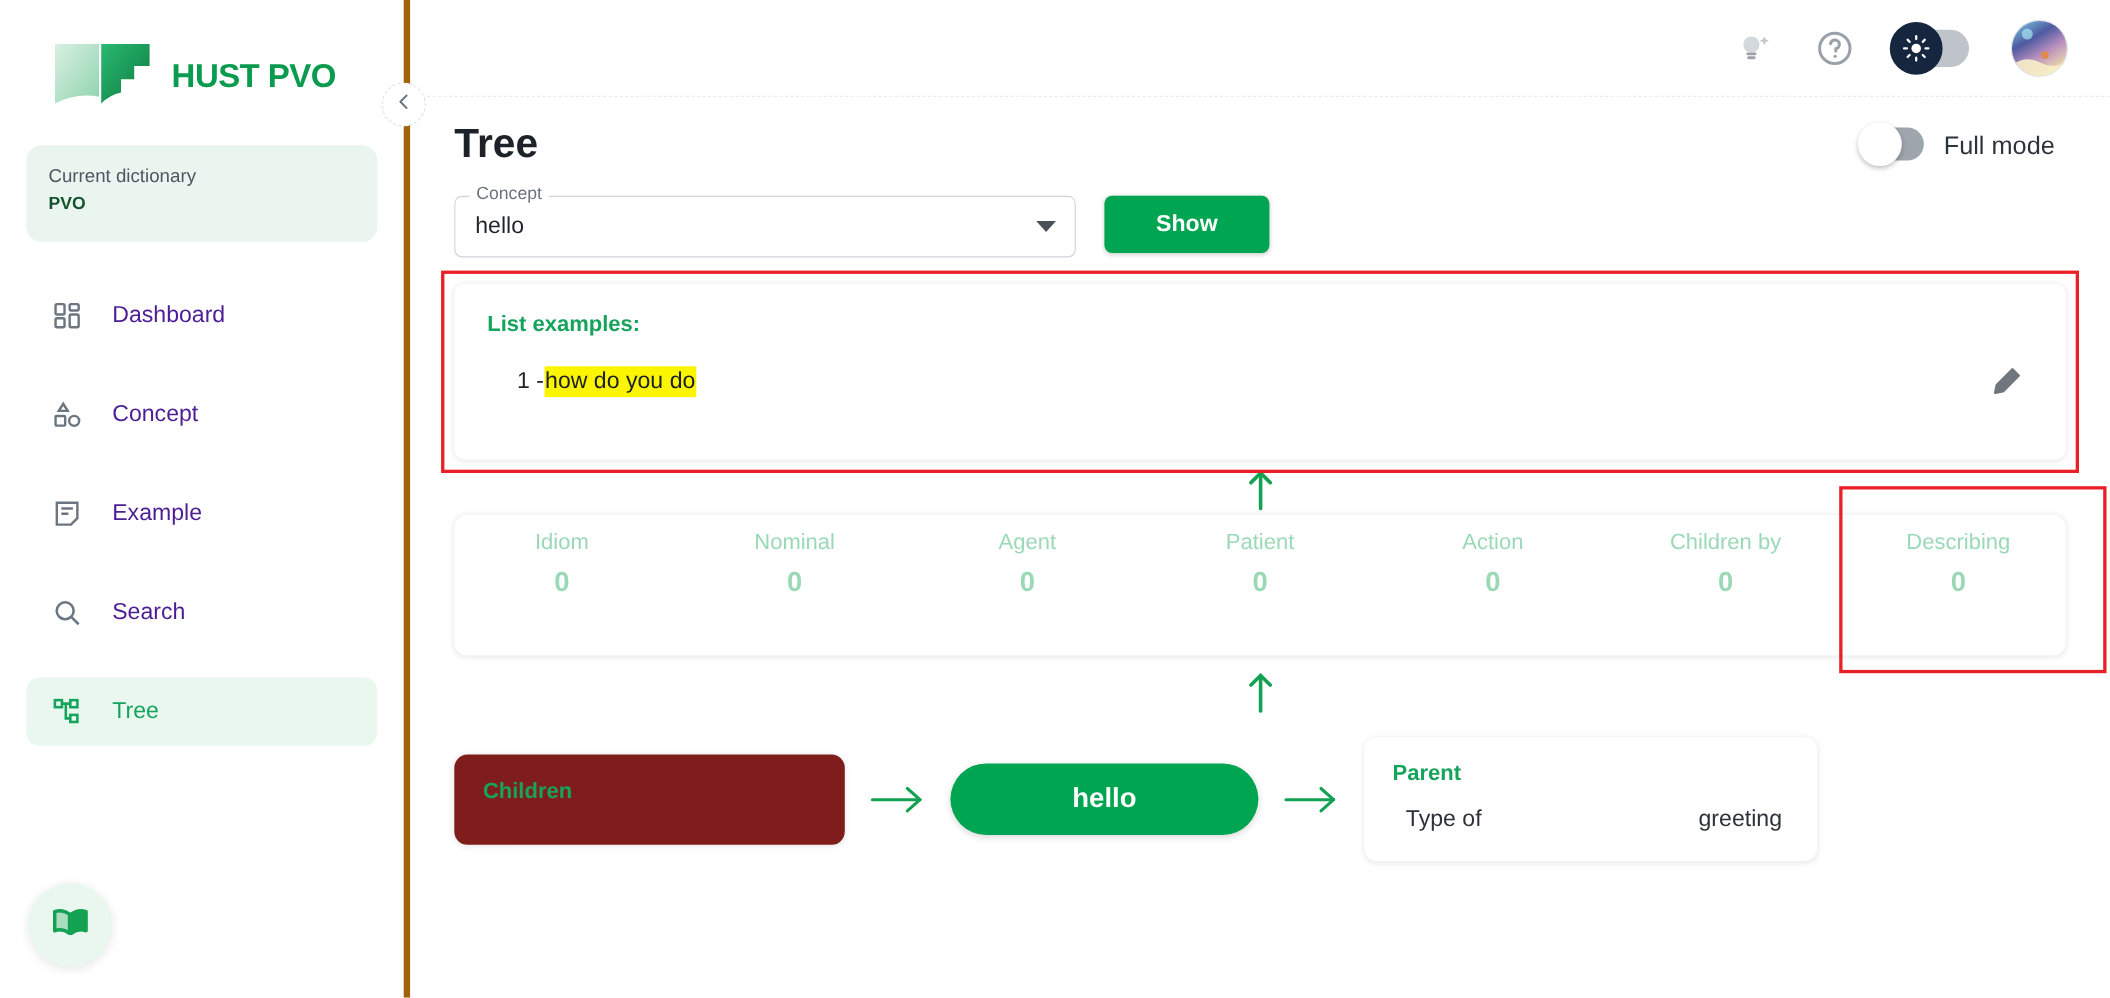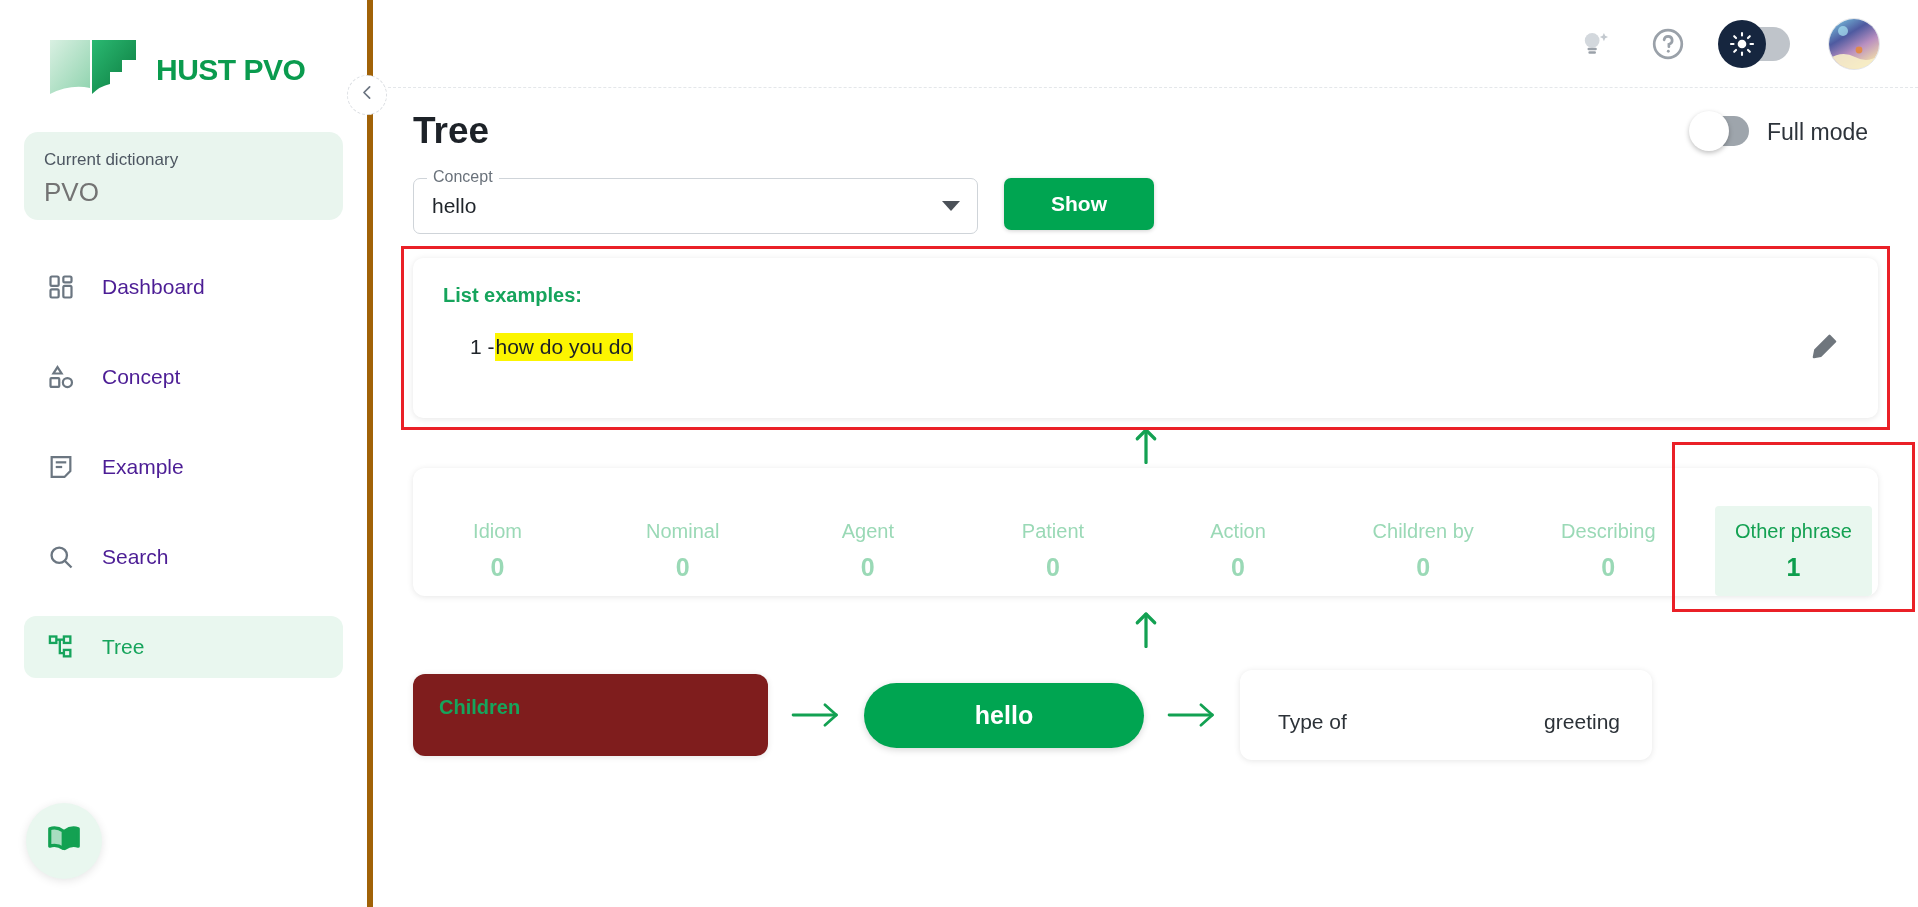--- a/index.html
+++ b/index.html
@@ -30,21 +30,21 @@
     color: #0a9b4e;
   }
   .dict-card {
     margin: 20px 24px 0 24px;
     background: #e9f5ee;
     border-radius: 14px;
     padding: 18px 20px 20px 20px;
     height: 88px;
   }
   .dict-label { font-size: 17px; color: #4d5661; margin-bottom: 7px; }
-  .dict-value { font-size: 26px; font-weight: normal; color: #737373; }
+  .dict-value { font-size: 16px; font-weight: bold; color: #14532d; }
 
   .nav { margin-top: 36px; padding: 0 24px; }
   .nav-item {
     display: flex; align-items: center; gap: 26px;
     height: 62px; padding-left: 22px;
     border-radius: 12px;
     color: #4c1d95; font-size: 21px;
     margin-bottom: 28px;
     cursor: pointer;
   }
@@ -152,21 +152,21 @@
   #redbox-examples { left: -12px; top: -12px; right: -12px; bottom: -12px; }
 
   
   .arrow-up { display: flex; justify-content: center; margin: 8px 0 4px 0; }
 
   
   .stats-outer { position: relative; margin-top: 4px; }
   .stats-card {
     background: #ffffff; border-radius: 12px;
     box-shadow: 0 1px 6px rgba(0,0,0,0.10);
-    height: 128px; display: flex; align-items: flex-end;
+    height: 128px; display: flex; align-items: flex-start;
     padding: 0 6px;
     gap: 28px;
   }
   .stat {
     flex: 1; text-align: center;
     display: flex; flex-direction: column; align-items: center; justify-content: center;
     padding: 14px 4px; border-radius: 4px;
   }
   .stat .s-label { font-size: 20px; color: #9ad9b6; margin-bottom: 10px; }
   .stat .s-value { font-size: 25px; font-weight: bold; color: #9ad9b6; }
@@ -440,24 +440,20 @@
             <span class="s-value">0</span>
           </div>
           <div class="stat">
             <span class="s-label">Children by</span>
             <span class="s-value">0</span>
           </div>
           <div class="stat">
             <span class="s-label">Describing</span>
             <span class="s-value">0</span>
           </div>
-          <div class="stat hot">
-            <span class="s-label">Other phrase</span>
-            <span class="s-value">1</span>
-          </div>
         </div>
         <div class="red-box" id="redbox-other" style="left:1259px; top:-26px; width:243px; height:170px;"></div>
       </div>
 
       <div class="arrow-up" style="margin-top:14px;">
         <svg width="30" height="38" viewBox="0 0 24 30" fill="none" stroke="#13a152" stroke-width="2.6" stroke-linecap="round" stroke-linejoin="round">
           <line x1="12" y1="29" x2="12" y2="3"></line>
             <polyline points="5,10 12,3 19,10"></polyline>
         </svg>
       </div>
@@ -473,20 +469,21 @@
           </svg>
         </div>
         <div class="node-pill">hello</div>
         <div class="arrow-right">
           <svg width="52" height="28" viewBox="0 0 40 22" fill="none" stroke="#13a152" stroke-width="2.2" stroke-linecap="round" stroke-linejoin="round">
             <line x1="2" y1="11" x2="36" y2="11"></line>
               <polyline points="27,3 36,11 27,19"></polyline>
           </svg>
         </div>
         <div class="parent-card">
+          <div class="parent-title">Parent</div>
           <div class="parent-row">
             <span class="parent-key">Type of</span>
             <span class="parent-val">greeting</span>
           </div>
         </div>
       </div>
 
     </div>
   </main>
 </div>

